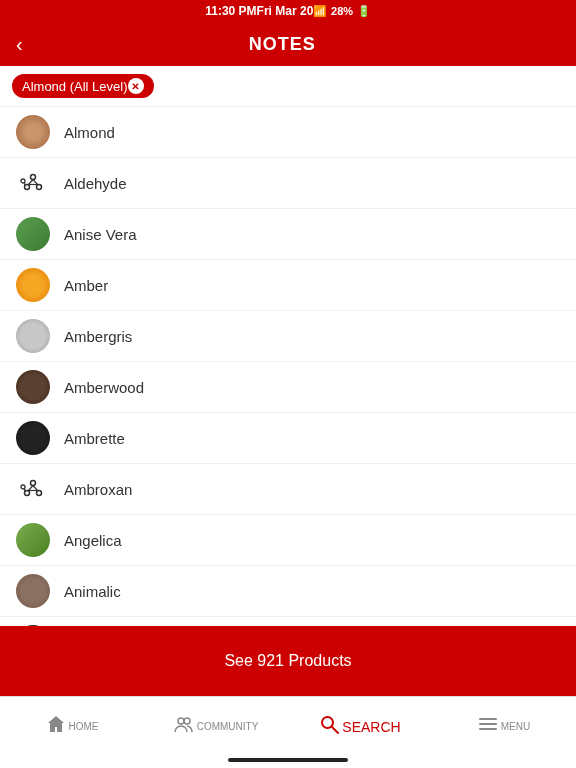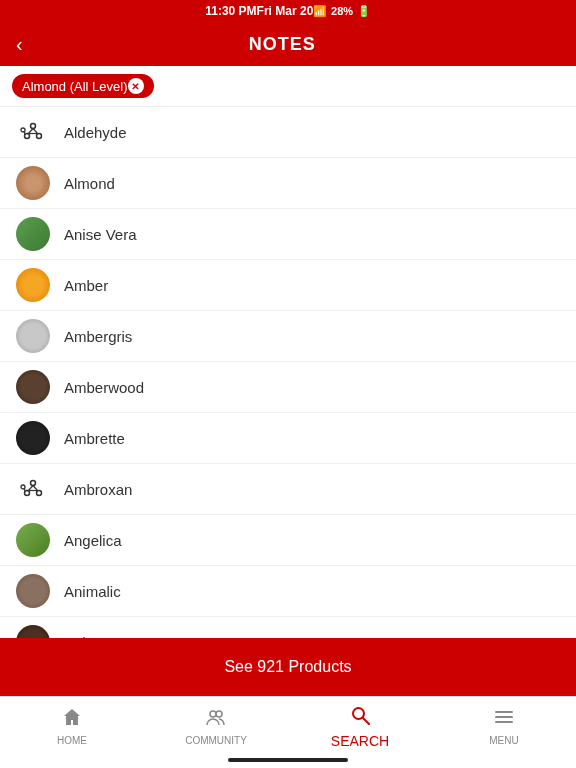--- a/index.html
+++ b/index.html
@@ -91,39 +91,39 @@
     .item-label {
       font-size: 15px;
       color: #333;
     }
 
     
     .see-products-btn {
       background: #cc0000;
       color: white;
       text-align: center;
-      padding: 20px;
+      padding: 26px;
       font-size: 16px;
       font-weight: 500;
       flex-shrink: 0;
       cursor: pointer;
     }
 
     
     .bottom-nav {
       display: flex;
       background: #fff;
       border-top: 1px solid #ddd;
       height: 56px;
       flex-shrink: 0;
     }
     .nav-item {
       flex: 1;
       display: flex;
-      flex-direction: column;
+      flex-direction: row;
       align-items: center;
       justify-content: center;
       font-size: 11px;
       color: #888;
       cursor: pointer;
       gap: 3px;
       padding-top: 4px;
       text-align: center;
     }
     .nav-item.active { color: #cc0000; }
@@ -181,39 +181,39 @@
 <div class="filter-bar">
   <div class="filter-tag">
     <span>Almond (All Level)</span>
     <span class="filter-tag-close">✕</span>
   </div>
 </div>
 
 <div class="list-container">
 
 <div class="list-item">
+    <div class="item-icon icon-almond" style="border-radius:50%;"></div>
+    <span class="item-label">Almond</span>
+  </div>
+    <div class="list-item">
     <div class="item-icon molecule-icon">
         <svg viewBox="0 0 28 28" width="28" height="28">
     <circle cx="14" cy="8" r="2.5" fill="none" stroke="#333" stroke-width="1.5"></circle>
     <circle cx="8" cy="18" r="2.5" fill="none" stroke="#333" stroke-width="1.5"></circle>
     <circle cx="20" cy="18" r="2.5" fill="none" stroke="#333" stroke-width="1.5"></circle>
     <circle cx="4" cy="12" r="2" fill="none" stroke="#333" stroke-width="1.3"></circle>
     <line x1="14" y1="10.5" x2="9" y2="16" stroke="#333" stroke-width="1.2"></line>
     <line x1="14" y1="10.5" x2="19" y2="16" stroke="#333" stroke-width="1.2"></line>
     <line x1="8" y1="15.5" x2="18" y2="15.5" stroke="#333" stroke-width="1.2"></line>
     <line x1="6" y1="17" x2="5.5" y2="13.5" stroke="#333" stroke-width="1.2"></line>
   </svg>
       </div>
     <span class="item-label">Aldehyde</span>
   </div>
     <div class="list-item">
-    <div class="item-icon icon-almond" style="border-radius:50%;"></div>
-    <span class="item-label">Almond</span>
-  </div>
-    <div class="list-item">
     <div class="item-icon icon-aloe" style="border-radius:50%;"></div>
     <span class="item-label">Anise Vera</span>
   </div>
     <div class="list-item">
     <div class="item-icon icon-amber" style="border-radius:50%;"></div>
     <span class="item-label">Amber</span>
   </div>
     <div class="list-item">
     <div class="item-icon icon-ambergris" style="border-radius:50%;"></div>
     <span class="item-label">Ambergris</span>

